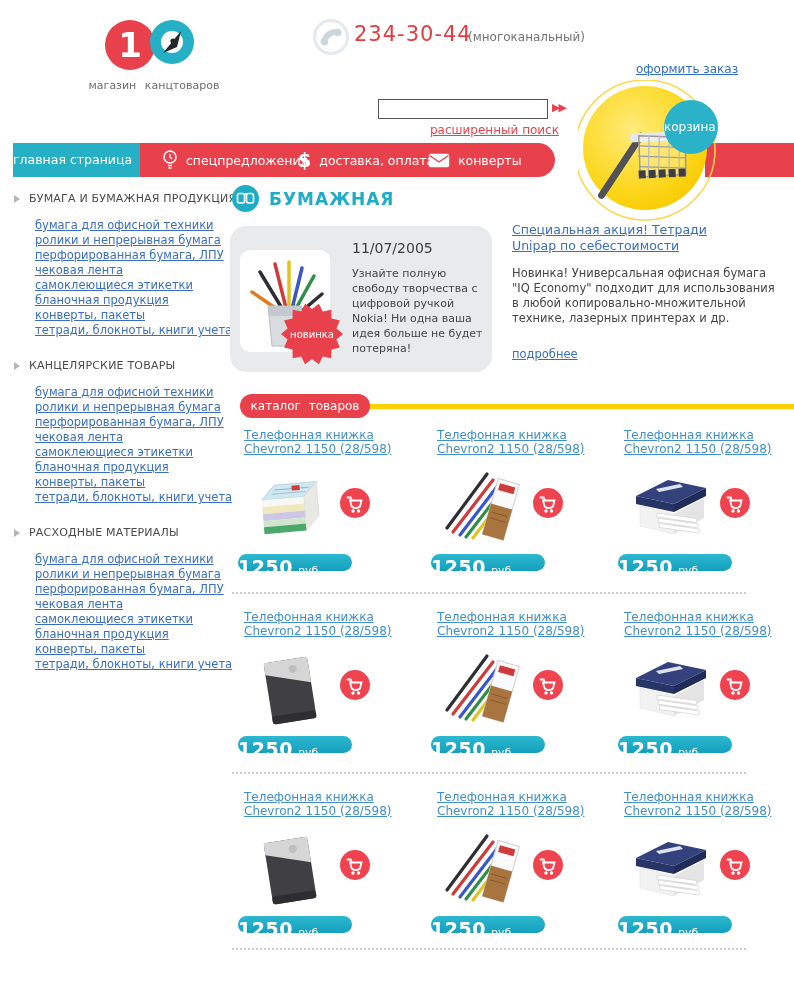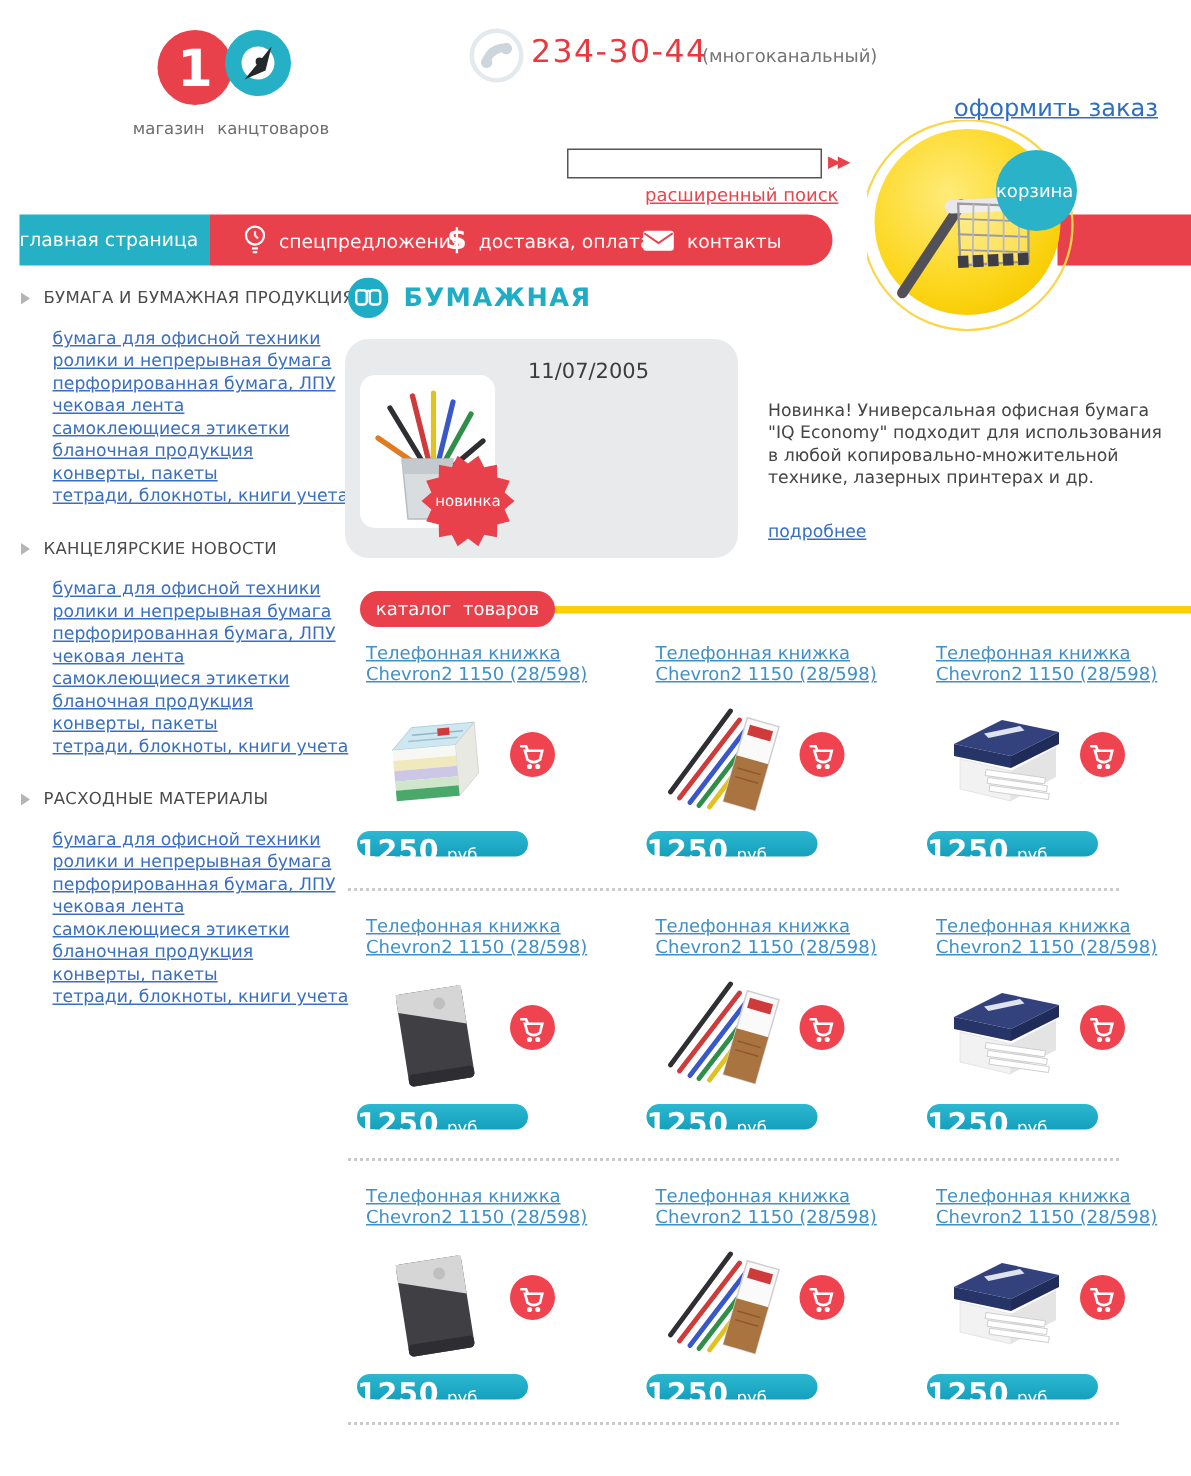--- a/index.html
+++ b/index.html
@@ -13,21 +13,21 @@
   .logo-text{font-size:29px;font-weight:bold;color:#26292b;line-height:1.05;letter-spacing:.5px;}
   .logo-text .dot{color:#e9414b;padding:0 2px;}
   .logo-sub{font-size:11px;color:#6e6e70;margin-top:3px;word-spacing:5px;}
 
   .phone-icon{left:312px;top:18px;}
   .phone-number{left:354px;top:22px;font-size:21px;color:#e8393f;letter-spacing:1px;}
   .phone-note{left:468px;top:30px;font-size:12px;color:#717375;}
 
   .cart-info{left:636px;top:13px;font-size:11.5px;color:#5a5b5d;line-height:15px;white-space:nowrap;}
   .cart-info b{color:#1c1c1e;margin-left:3px;}
-  .checkout{left:636px;top:62px;font-size:16px;color:#2f6fc0;text-decoration:underline;text-align:center;}
+  .checkout{left:636px;top:62px;font-size:12px;color:#2f6fc0;text-decoration:underline;text-align:center;}
 
   .search-input{left:378px;top:99px;width:160px;height:16px;border:1px solid #555;
                 font-size:12px;padding:1px 4px;font-family:"DejaVu Sans",sans-serif;}
   .search-go{left:552px;top:101px;color:#e9414b;font-size:11px;letter-spacing:-2px;font-weight:bold;}
   .adv-search{left:430px;top:123px;font-size:12px;color:#e8444b;text-decoration:underline;}
 
   .basket-wrap{left:578px;top:80px;width:146px;height:146px;z-index:5;}
   .korzina{left:664px;top:100px;width:54px;height:54px;border-radius:50%;background:#29b2c8;
            color:#fff;font-size:12px;text-align:left;line-height:54px;z-index:6;}
 
@@ -171,21 +171,21 @@
     </div>
     <div class="nav-item nav-del">
       <span class="dollar">$</span>
       <span>доставка, оплата</span>
     </div>
     <div class="nav-item nav-cont">
       <svg width="22" height="15" viewBox="0 0 22 15">
         <rect x="0.8" y="0.8" width="20.4" height="13.4" rx="2" fill="#fff"></rect>
         <path d="M1.5 2.5 L11 9 L20.5 2.5" fill="none" stroke="#e9414b" stroke-width="1.4"></path>
       </svg>
-      <span>контакты</span>
+      <span>конверты</span>
     </div>
   </div>
   <div class="abs nav-red-right"></div>
 
   <div class="abs sidebar" id="sidebar-sections">
   <div class="side-section">
     <div class="side-title">
       <span class="tri"></span>
       <span>БУМАГА И БУМАЖНАЯ ПРОДУКЦИЯ</span>
     </div>
@@ -196,21 +196,21 @@
           <a>чековая лента</a>
           <a>самоклеющиеся этикетки</a>
           <a>бланочная продукция</a>
           <a>конверты, пакеты</a>
           <a>тетради, блокноты, книги учета</a>
     </div>
   </div>
   <div class="side-section">
     <div class="side-title">
       <span class="tri"></span>
-      <span>КАНЦЕЛЯРСКИЕ НОВОСТИ</span>
+      <span>КАНЦЕЛЯРСКИЕ ТОВАРЫ</span>
     </div>
     <div class="side-links">
       <a>бумага для офисной техники</a>
           <a>ролики и непрерывная бумага</a>
           <a>перфорированная бумага, ЛПУ</a>
           <a>чековая лента</a>
           <a>самоклеющиеся этикетки</a>
           <a>бланочная продукция</a>
           <a>конверты, пакеты</a>
           <a>тетради, блокноты, книги учета</a>
@@ -262,22 +262,24 @@
         <path d="M28 56 L62 56 L61 66 L29 66 Z" fill="#c3c9cd"></path>
       </svg>
     </div>
     <div class="starburst">
       <svg width="64" height="64" viewBox="0 0 64 64">
           <polygon id="star-poly" fill="#e9414b" points="63.0,32.0 56.4,37.6 59.9,45.5 51.5,47.6 51.3,56.2 42.8,54.5 38.9,62.2 32.0,57.0 25.1,62.2 21.2,54.5 12.7,56.2 12.5,47.6 4.1,45.5 7.6,37.6 1.0,32.0 7.6,26.4 4.1,18.5 12.5,16.4 12.7,7.8 21.2,9.5 25.1,1.8 32.0,7.0 38.9,1.8 42.8,9.5 51.3,7.8 51.5,16.4 59.9,18.5 56.4,26.4"></polygon>
         </svg>
       <span>новинка</span>
     </div>
     <div class="news-date">11/07/2005</div>
-  </div>
-
+    <div class="news-text">Узнайте полную свободу творчества с цифровой ручкой Nokia! Ни одна ваша идея больше не будет потеряна!</div>
+  </div>
+
+  <a class="abs promo-title">Специальная акция! Тетради Unipap по себестоимости</a>
   <div class="abs promo-text">Новинка! Универсальная офисная бумага "IQ Economy" подходит для использования в любой копировально-множительной технике, лазерных принтерах и др.</div>
   <a class="abs promo-more">подробнее</a>
 
   <div class="abs catalog-line"></div>
   <div class="abs catalog-pill">каталог товаров</div>
 
   <div class="abs products" id="product-grid">
   <div class="cell">
     <a class="p-title">Телефонная книжка<br>Chevron2 1150 (28/598)</a>
     <div class="p-img">

